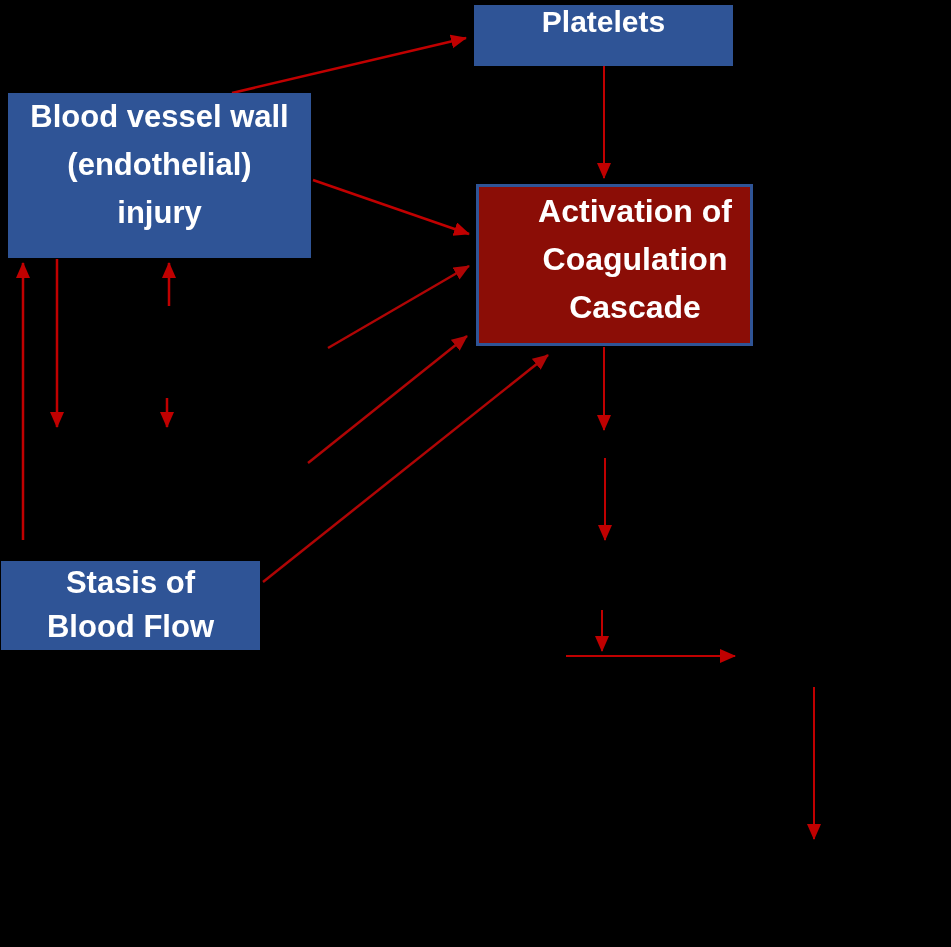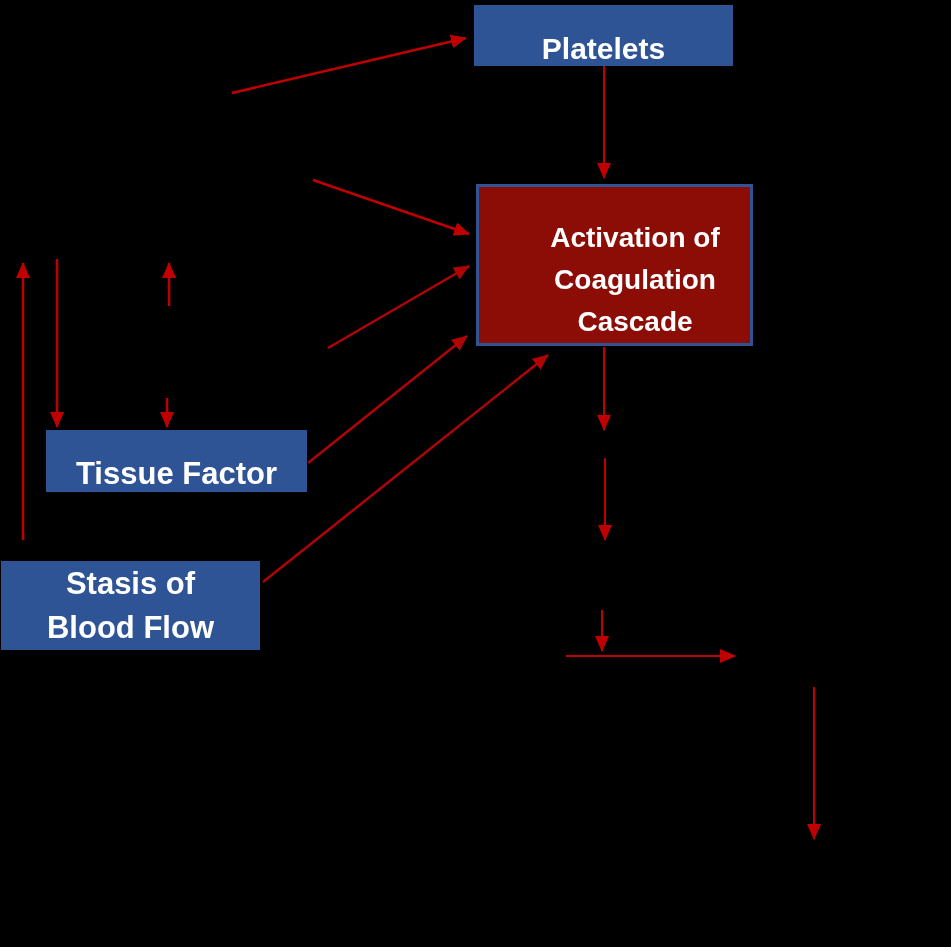--- a/index.html
+++ b/index.html
@@ -15,36 +15,36 @@
     position: absolute;
     left: 0; top: 0;
     width: 951px; height: 947px;
   }
   .node {
     position: absolute;
     background: #2F5496;
     color: #FFFFFF;
     font-weight: bold;
     display: flex;
-    align-items: flex-end;
+    align-items: flex-start;
     justify-content: center;
     text-align: center;
     white-space: pre-line;
     box-sizing: border-box;
   }
   .node-platelets      { left: 474px; top: 5px;   width: 259px; height: 61px;  font-size: 30px; }
   .node-vessel         { left: 8px;   top: 93px;  width: 303px; height: 165px; font-size: 31px; line-height: 1.55; }
   .node-inflammatory   { left: 68px;  top: 307px; width: 259px; height: 89px;  font-size: 31px; line-height: 1.42; }
   .node-tissue         { left: 46px;  top: 430px; width: 261px; height: 62px;  font-size: 31px; }
   .node-stasis         { left: 1px;   top: 541px; width: 259px; height: 89px;  font-size: 31px; line-height: 1.42; margin-top: 20px; }
   .node-activation {
     left: 476px; top: 184px; width: 277px; height: 162px;
     background: #8B0D06;
     border: 3px solid #2F5496;
-    font-size: 28px; line-height: 1.5; padding-left: 41px;
+    font-size: 32px; line-height: 1.5; padding-left: 41px;
   }
 </style>
 </head>
 <body>
 
 <div class="canvas">
 
   <svg class="arrow-layer" width="951" height="947" viewBox="0 0 951 947" xmlns="http://www.w3.org/2000/svg">
     <defs>
       <marker id="headR" markerUnits="userSpaceOnUse" markerWidth="20" markerHeight="16" refX="15" refY="7" orient="auto">
@@ -69,25 +69,27 @@
     <line x1="605" y1="458" x2="605" y2="540" stroke="#C00000" stroke-width="2" marker-end="url(#headR)"></line>
     <line x1="602" y1="610" x2="602" y2="651" stroke="#C00000" stroke-width="2" marker-end="url(#headR)"></line>
     <line x1="566" y1="656" x2="735" y2="656" stroke="#C00000" stroke-width="2" marker-end="url(#headR)"></line>
     <line x1="814" y1="687" x2="814" y2="839" stroke="#C00000" stroke-width="2" marker-end="url(#headR)"></line>
   </svg>
 
   <div class="node node-platelets">
     <span>Platelets</span>
   </div>
 
+  <div class="node node-vessel">
+    <span>Blood vessel wall
+(endothelial)
+injury</span>
+  </div>
 
 
-  <div class="node node-tissue">
-    <span>Tissue Factor</span>
-  </div>
 
   <div class="node node-stasis">
     <span>Stasis of
 Blood Flow</span>
   </div>
 
   <div class="node node-activation">
     <span>Activation of
 Coagulation
 Cascade</span>

